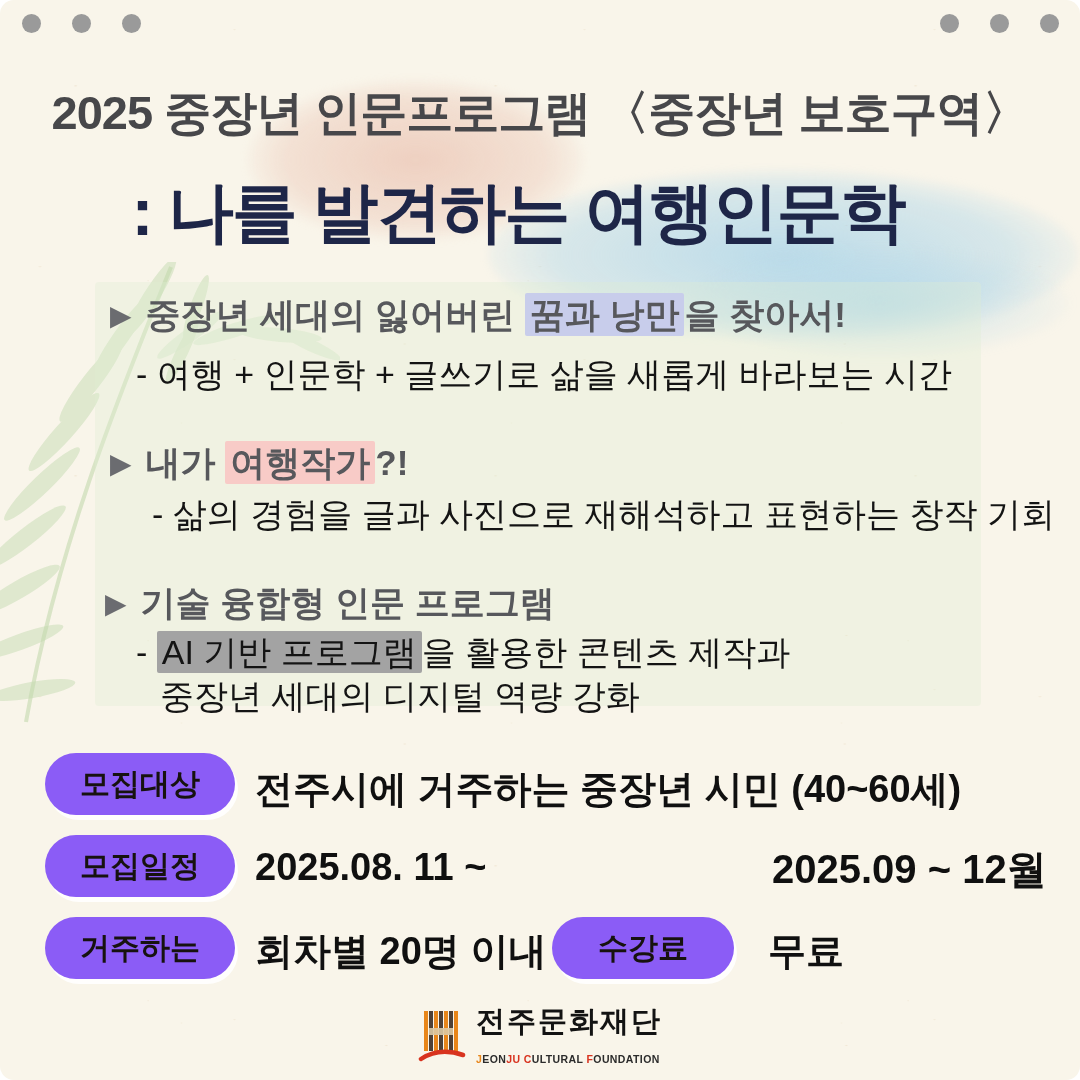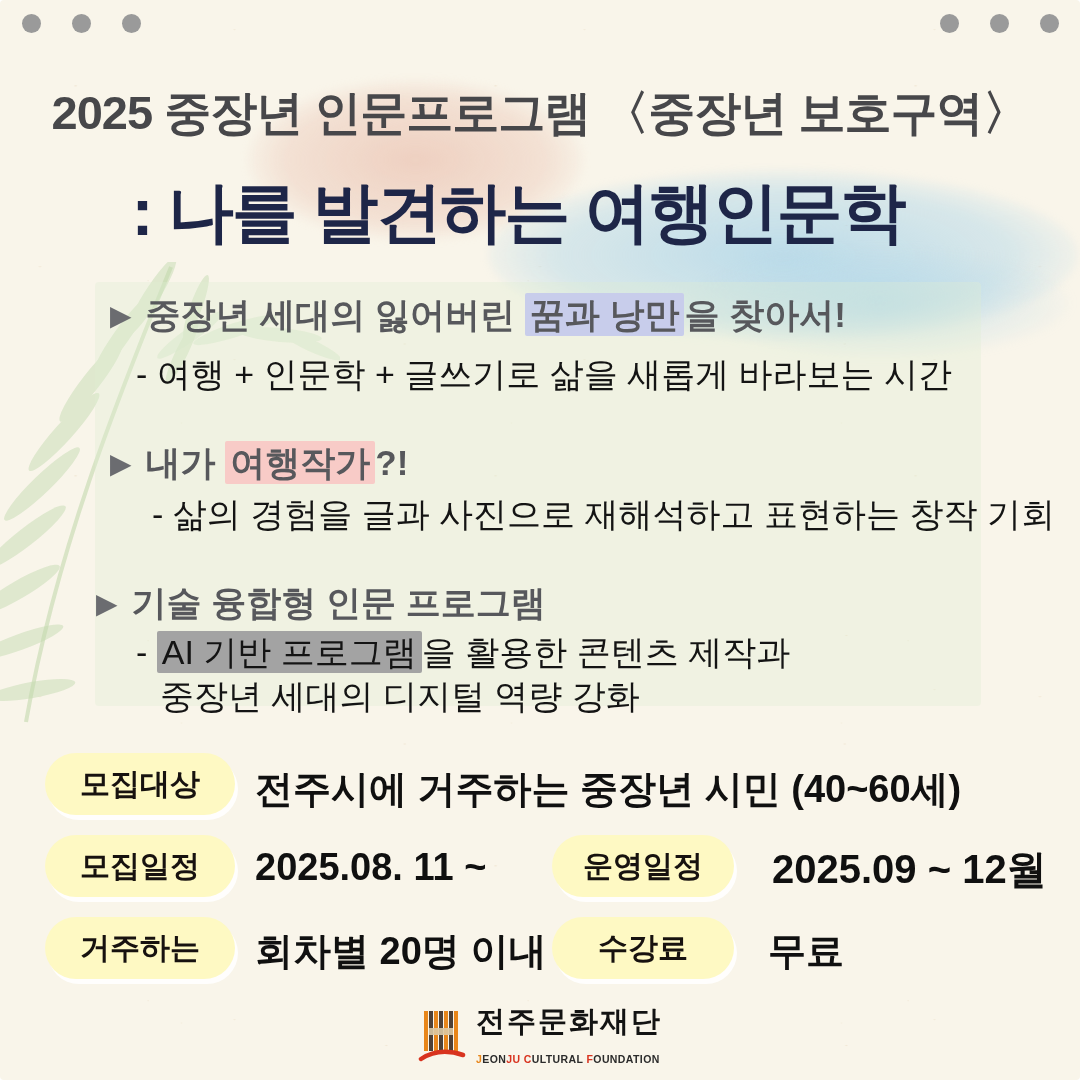--- a/index.html
+++ b/index.html
@@ -1,19 +1,19 @@
 <!DOCTYPE html>
 <html><head>
 <meta charset="utf-8">
 <style>
   html,body{margin:0;padding:0;background:#ffffff;}
   *{box-sizing:border-box;}
   .canvas{
     position:relative;width:1080px;height:1080px;margin:0 auto;
-    background:#f9f5ea;border-radius:4px;overflow:hidden;
+    background:#f9f5ea;border-radius:14px;overflow:hidden;
     font-family:"Liberation Sans","DejaVu Sans",sans-serif;color:#1a1a1a;
   }
   
   .canvas::before{
     content:"";position:absolute;inset:0;pointer-events:none;opacity:.55;
     background-image:
       radial-gradient(3px 1.6px at 18% 22%, rgba(198,152,92,.28), transparent 70%),
       radial-gradient(2.5px 1.4px at 67% 9%, rgba(198,152,92,.22), transparent 70%),
       radial-gradient(3px 1.5px at 84% 55%, rgba(198,152,92,.25), transparent 70%),
       radial-gradient(2px 1.2px at 39% 78%, rgba(198,152,92,.22), transparent 70%),
@@ -42,21 +42,21 @@
     font-size:66px;font-weight:800;color:#1e2648;letter-spacing:-2px;white-space:nowrap;}
   .bline{position:absolute;white-space:nowrap;}
   .bhead{font-size:35px;font-weight:600;color:#57585c;}
   .bsub{font-size:34px;font-weight:400;color:#141414;}
   .tri{display:inline-block;margin-right:14px;font-size:28px;color:#6b6c70;vertical-align:2px;}
   .hl{padding:2px 5px;border-radius:2px;}
   .hl:empty{padding:0;background:none!important;}
   .hl-lav{background:#c8cdeb;}
   .hl-pink{background:#f8cbc7;}
   .hl-peach{background:#a3a3a3;color:#141414;font-weight:500;}
-  .pill{position:absolute;height:62px;border-radius:34px;background:#fef9c3;
+  .pill{position:absolute;height:62px;border-radius:34px;background:#8b5cf6;
     display:flex;align-items:center;justify-content:center;
     font-size:30px;font-weight:700;color:#17120f;
     box-shadow:3px 5px 0 rgba(255,255,255,.9);}
   .ival{position:absolute;font-size:38px;font-weight:700;color:#101010;white-space:nowrap;}
   .footer{position:absolute;left:0;top:1006px;width:1080px;display:flex;
     justify-content:center;align-items:center;gap:10px;}
   .fo-text{display:flex;flex-direction:column;line-height:1.05;}
   .fo-ko{font-size:29px;font-weight:800;color:#131313;letter-spacing:2px;}
   .fo-en{font-size:10.5px;font-weight:700;color:#2b2b2b;letter-spacing:.4px;margin-top:18px;}
   .fo-en .red{color:#d8331f;}
@@ -115,42 +115,39 @@
     <span>- 여행 + 인문학 + 글쓰기로 삶을 새롭게 바라보는 시간</span>
   </div>
 
   <div class="bline bhead" style="left:110px;top:440px">
     <span class="tri">▶</span><span>내가 </span><span class="hl hl-pink">여행작가</span><span>?!</span>
   </div>
   <div class="bline bsub" style="left:152px;top:492px">
     <span>- 삶의 경험을 글과 사진으로 재해석하고 표현하는 창작 기회</span>
   </div>
 
-  <div class="bline bhead" style="left:96px;top:580px">
+  <div class="bline bhead" style="left:105px;top:580px">
     <span class="tri">▶</span><span>기술 융합형 인문 프로그램</span>
   </div>
   <div class="bline bsub" style="left:136px;top:630px">
     <span>- </span><span class="hl hl-peach">AI 기반 프로그램</span><span>을 활용한 콘텐츠 제작과</span>
   </div>
   <div class="bline bsub" style="left:160px;top:674px">
     <span>중장년 세대의 디지털 역량 강화</span>
   </div>
 
   <div class="pill" style="left:45px;top:753px;width:190px">
     <span>모집대상</span>
   </div>
   <div class="ival" style="left:255px;top:764px">전주시에 거주하는 중장년 시민 (40~60세)</div>
 
   <div class="pill" style="left:45px;top:835px;width:190px">
     <span>모집일정</span>
   </div>
   <div class="ival" style="left:255px;top:846px">2025.08. 11 ~</div>
-  <div class="pill" style="left:552px;top:835px;width:182px">
-    <span>운영일정</span>
-  </div>
   <div class="ival" style="left:772px;top:842px;font-size:40px">2025.09 ~ 12월</div>
 
   <div class="pill" style="left:45px;top:917px;width:190px">
     <span>거주하는</span>
   </div>
   <div class="ival" style="left:255px;top:926px">회차별 20명 이내</div>
   <div class="pill" style="left:552px;top:917px;width:182px">
     <span>수강료</span>
   </div>
   <div class="ival" style="left:768px;top:926px">무료</div>

